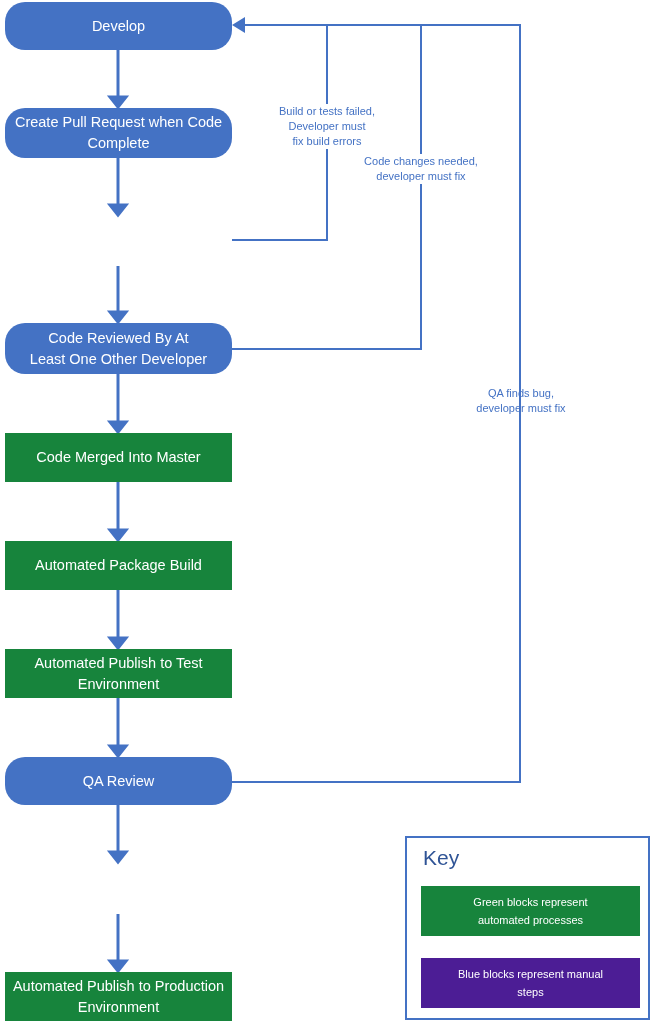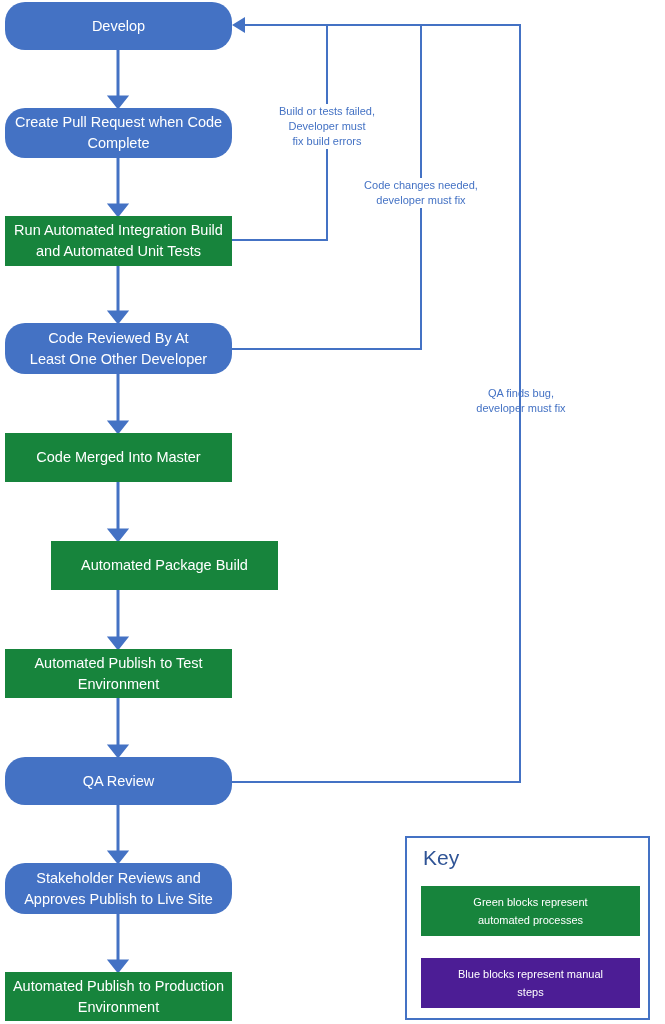--- a/index.html
+++ b/index.html
@@ -128,54 +128,46 @@
     <polygon points="232,25 245,17 245,33" fill="#4472C4"></polygon>
   </svg>
 
   <div class="box manual" style="top:2px;   height:48px;">
     <span class="box-label">Develop</span>
   </div>
   <div class="box manual" style="top:108px; height:50px;">
     <span class="box-label">Create Pull Request when Code
 Complete</span>
   </div>
-  <div class="box automated" style="top:216px; height:50px;">
-    <span class="box-label">Run Automated Integration Build
-and Automated Unit Tests</span>
-  </div>
   <div class="box manual" style="top:323px; height:51px;">
     <span class="box-label">Code Reviewed By At
 Least One Other Developer</span>
   </div>
   <div class="box automated" style="top:433px; height:49px;">
     <span class="box-label">Code Merged Into Master</span>
   </div>
-  <div class="box automated" style="top:541px; height:49px;margin-left:46px;">
+  <div class="box automated" style="top:541px; height:49px;">
     <span class="box-label">Automated Package Build</span>
   </div>
   <div class="box automated" style="top:649px; height:49px;">
     <span class="box-label">Automated Publish to Test
 Environment</span>
   </div>
   <div class="box manual" style="top:757px; height:48px;">
     <span class="box-label">QA Review</span>
   </div>
-  <div class="box manual" style="top:863px; height:51px;">
-    <span class="box-label">Stakeholder Reviews and
-Approves Publish to Live Site</span>
-  </div>
   <div class="box automated" style="top:972px; height:49px;">
     <span class="box-label">Automated Publish to Production
 Environment</span>
   </div>
 
   <div class="annotation masked" style="left:252px; top:104px;">Build or tests failed,
 Developer must
 fix build errors</div>
-  <div class="annotation masked" style="left:346px; top:178px;">Code changes needed,
+  <div class="annotation masked" style="left:346px; top:154px;">Code changes needed,
 developer must fix</div>
   <div class="annotation" style="left:446px; top:386px;">QA finds bug,
 developer must fix</div>
 
   <div class="key-panel">
     <div class="key-title">Key</div>
     <div class="key-swatch green">
       <span class="key-label">Green blocks represent
 automated processes</span>
     </div>

